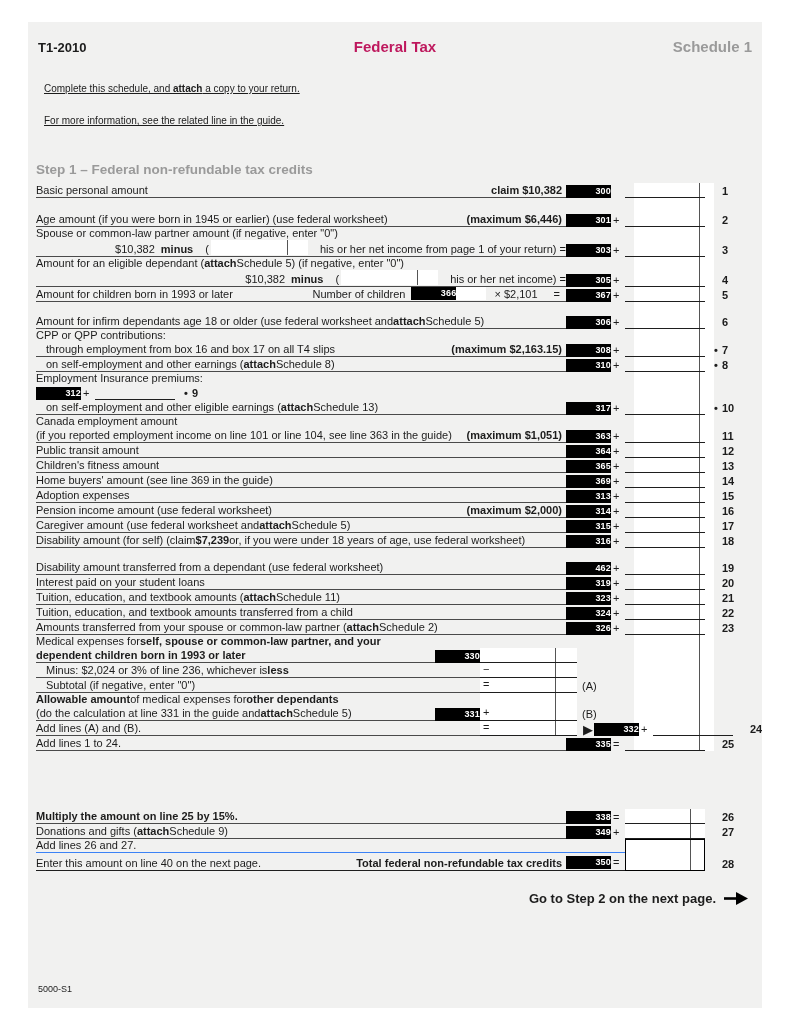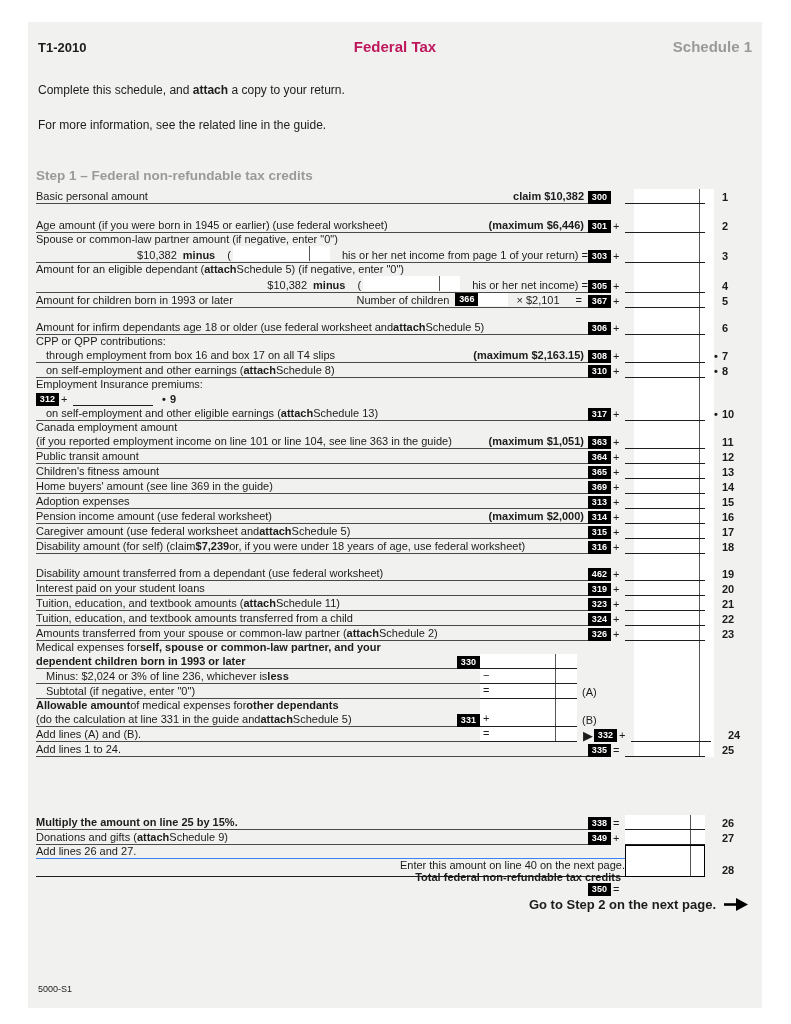--- a/index.html
+++ b/index.html
@@ -9,39 +9,39 @@
     -webkit-font-smoothing:antialiased;
   }
   .page{position:absolute;left:28px;top:22px;width:734px;height:986px;background:#f1f1f0;overflow:hidden;}
 
   
   .hdr{display:flex;align-items:baseline;padding:16px 10px 0 10px;}
   .hdr .fc{font-weight:bold;font-size:13px;width:160px;}
   .hdr .ti{flex:1;text-align:center;font-weight:bold;font-size:15px;color:#be185d;}
   .hdr .sc{width:160px;text-align:right;font-weight:bold;font-size:15px;color:#9a9a9a;}
 
-  .intro{margin:0;padding:0 10px;font-size:12px;}
+  .intro{margin:6px;padding:0 10px;font-size:10px;text-decoration:underline;}
   .intro.first{margin-top:28px;}
   .intro + .intro{margin-top:21px;}
 
   .step{margin:36px 8px 6px 8px;font-size:13.5px;font-weight:bold;color:#9a9a9a;}
 
   
   .form{padding:0 6px 0 8px;position:relative;}
   .row{display:flex;align-items:flex-end;min-height:15px;position:relative;z-index:1;}
   .lblrow{min-height:13px;}
   .lbl{flex:1;display:flex;align-items:flex-end;font-size:11px;align-self:stretch;padding-bottom:1px;line-height:12px;white-space:nowrap;overflow:visible;}
   .lbl.ul{border-bottom:1px solid #4a4a4a;}
   .lbl.ind{padding-left:10px;}
   .lbl .max{margin-left:auto;font-weight:bold;padding-right:4px;white-space:nowrap;}
   b{font-weight:bold;}
   .codeslot{width:24px;flex:none;align-self:flex-end;height:13px;}
   .codeslot.ul{border-bottom:1px solid #4a4a4a;height:14px;}
-  .codebox{width:23px;height:13px;flex:none;align-self:flex-end;background:#000;color:#fff;
-    font-size:9px;font-weight:bold;text-align:center;line-height:13px;letter-spacing:0.2px;}
+  .codebox{width:45px;height:13px;flex:none;align-self:flex-end;background:#000;color:#fff;
+    font-size:9px;font-weight:bold;text-align:right;line-height:13px;letter-spacing:0.2px;}
   .op{width:12px;flex:none;align-self:flex-end;font-size:11px;line-height:13px;padding-left:2px;}
   .amt{width:80px;flex:none;align-self:stretch;position:relative;}
   .amt.ul{border-bottom:1px solid #1e1e1e;}
   .amt.white{background:#fff;}
   .amt .cdiv{position:absolute;top:0;bottom:0;left:65px;width:1px;background:#555;}
   .num{width:42px;flex:none;align-self:flex-end;display:flex;align-items:flex-end;font-size:11px;font-weight:bold;line-height:13px;padding-left:9px;}
   .num .blt{width:8px;}
   .gaprow{position:relative;}
 
   
@@ -65,21 +65,21 @@
   .mgrp .amtxt{padding-right:6px;}
   .mgrp b{padding-right:12px;}
   .ibox{width:97px;height:15px;background:#fff;position:relative;margin:0 12px 0 2px;align-self:flex-end;}
   .ibox .cdiv{position:absolute;top:0;bottom:0;left:76px;width:1px;background:#555;}
   .sbox{width:30px;height:13px;background:#fff;align-self:flex-end;margin-right:8px;}
 
   
   .row28{display:flex;align-items:stretch;position:relative;z-index:1;}
   .r28left{flex:1;display:flex;flex-direction:column;}
   .r28l1{flex:1;display:flex;align-items:flex-end;font-size:11px;line-height:12px;border-bottom:1px solid #3b82f6;padding-bottom:1px;}
-  .r28l2{height:16px;display:flex;align-items:flex-end;font-size:11px;line-height:12px;border-bottom:1px solid #1e1e1e;padding-bottom:1px;flex-direction:column;}
+  .r28l2{height:16px;display:flex;align-items:flex-end;font-size:11px;line-height:12px;border-bottom:1px solid #1e1e1e;padding-bottom:1px;}
   .r28l2 .max{margin-left:auto;font-weight:bold;padding-right:4px;white-space:nowrap;}
   .amt28{width:80px;flex:none;background:#fff;border:1px solid #000;position:relative;box-sizing:border-box;}
   .amt28 .cdiv{position:absolute;top:0;bottom:0;left:64px;width:1px;background:#555;}
 
   .goto{display:flex;justify-content:flex-end;align-items:center;margin:20px 14px 0 0;font-size:13px;font-weight:bold;}
   .goto svg{margin-left:8px;}
   .foot{position:absolute;left:10px;bottom:14px;font-size:9px;}
 </style>
 </head>
 <body>

